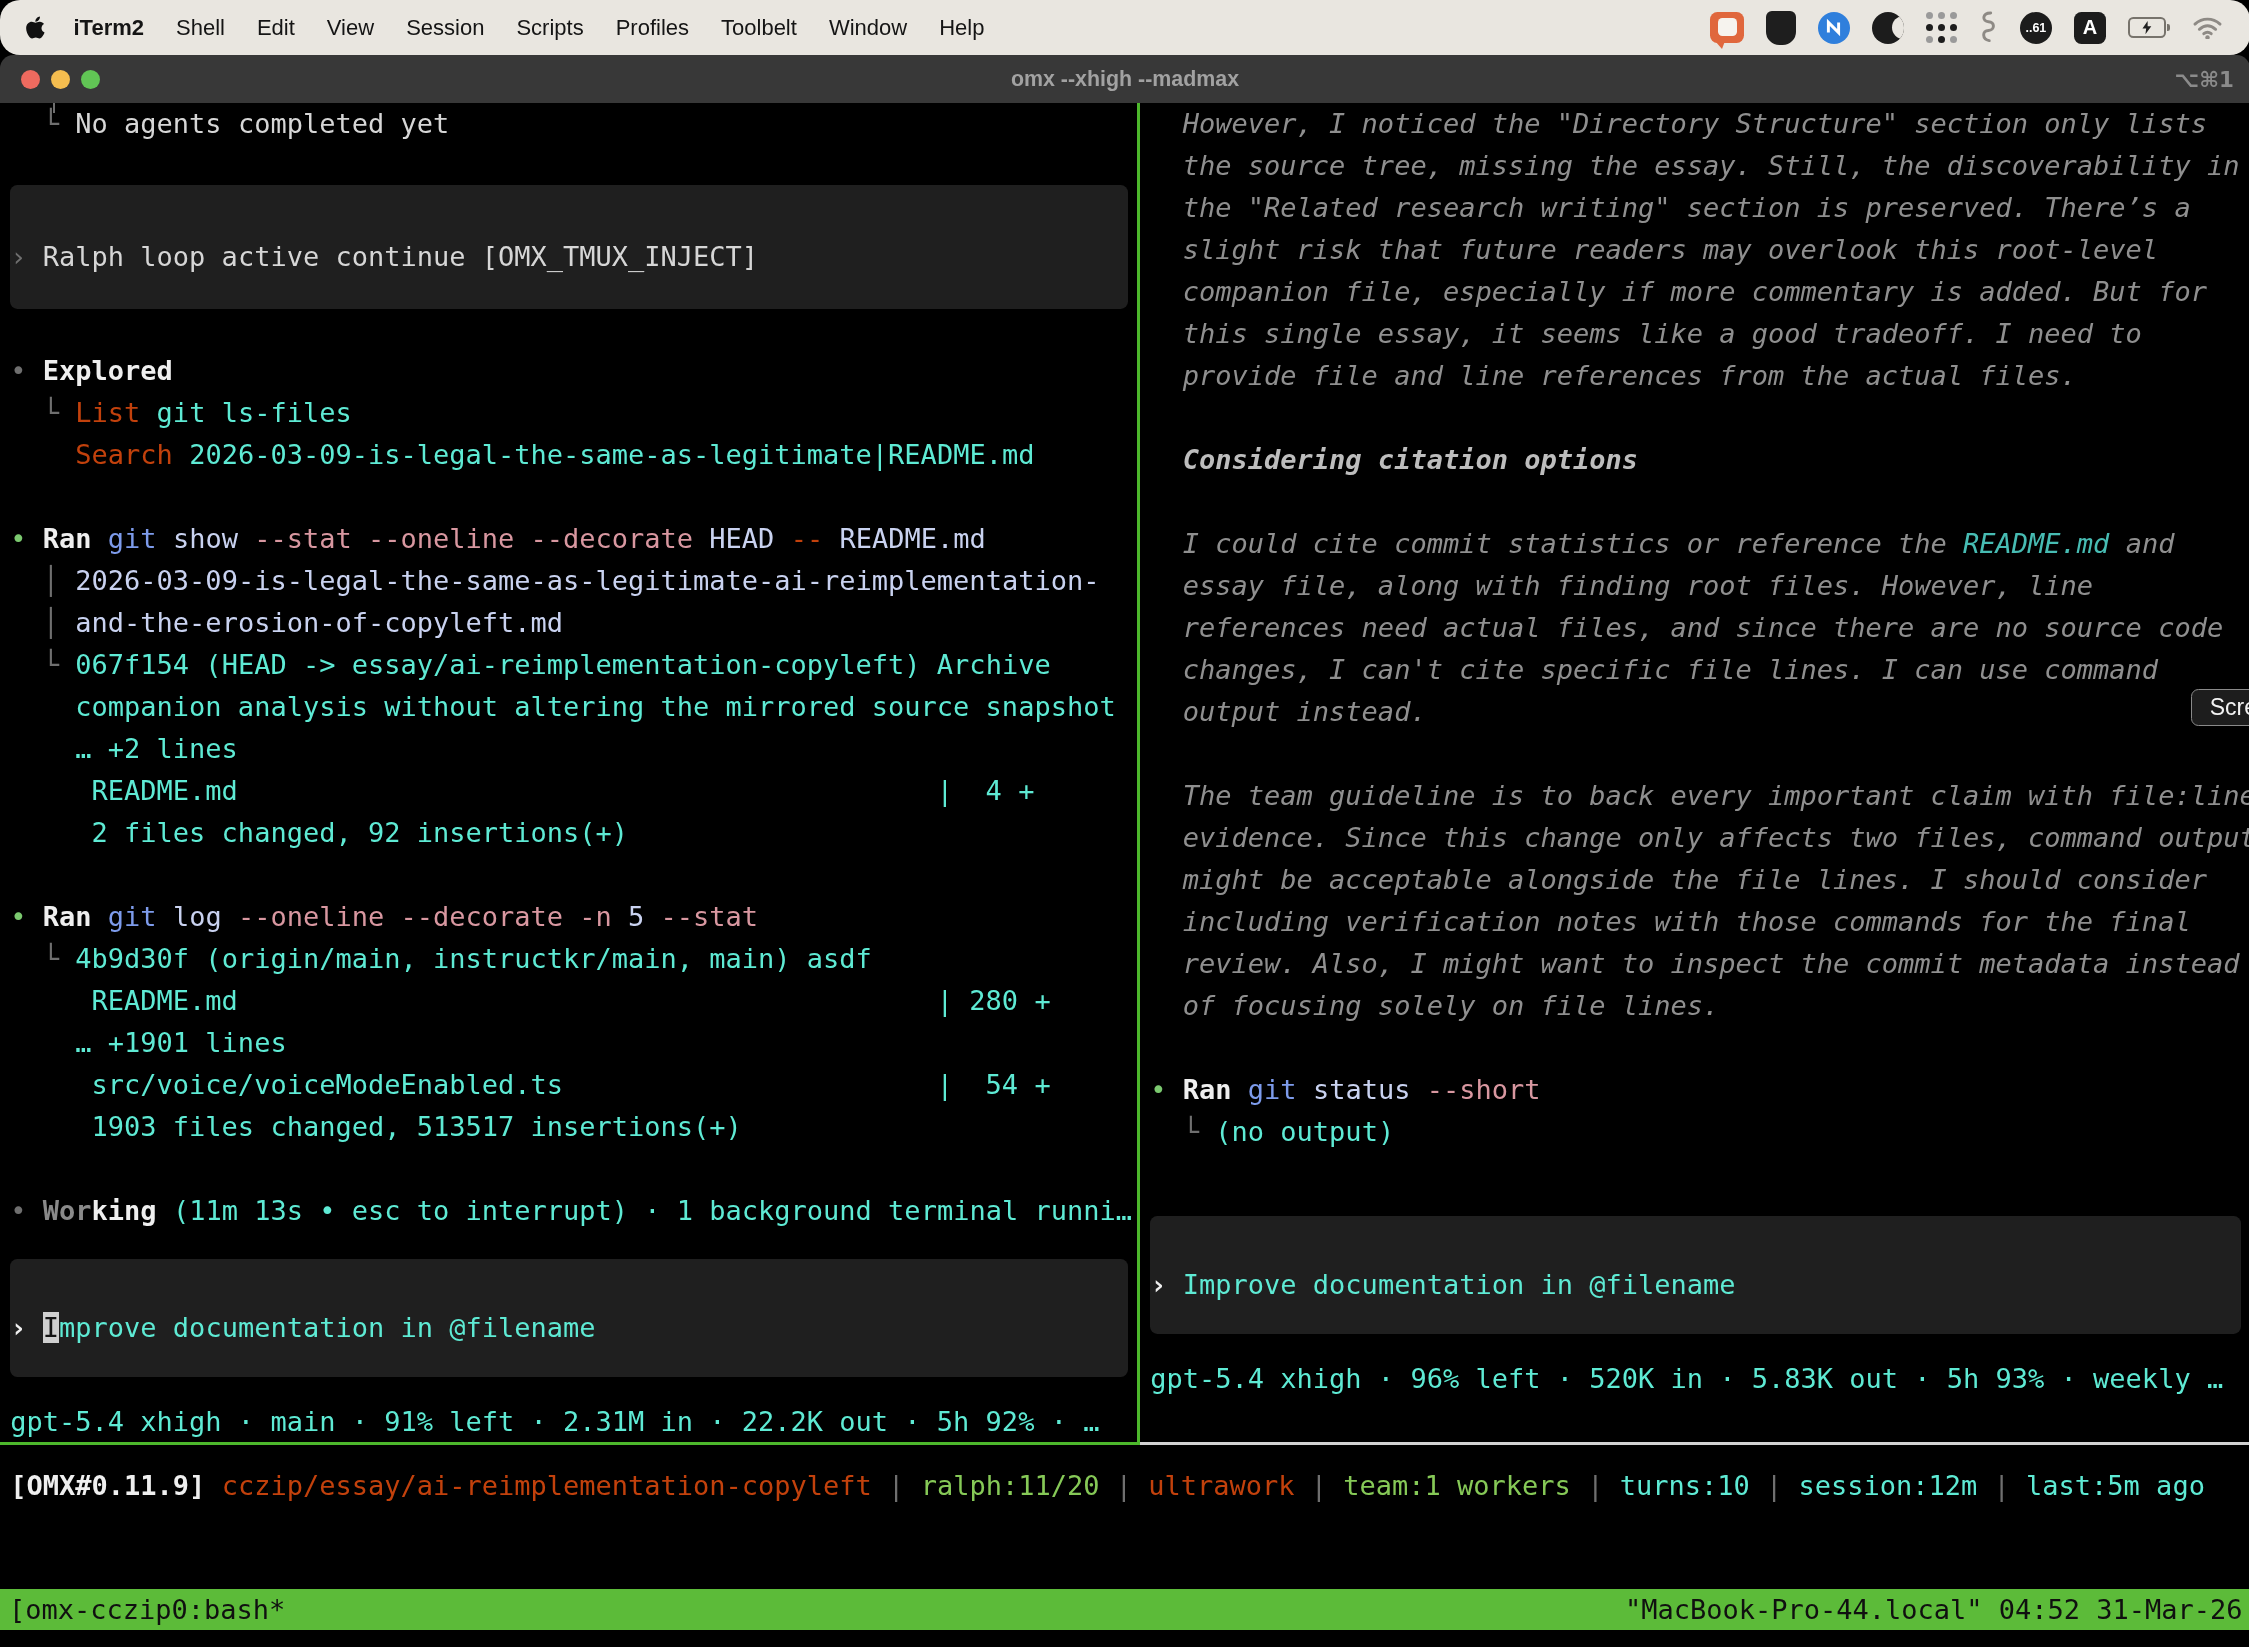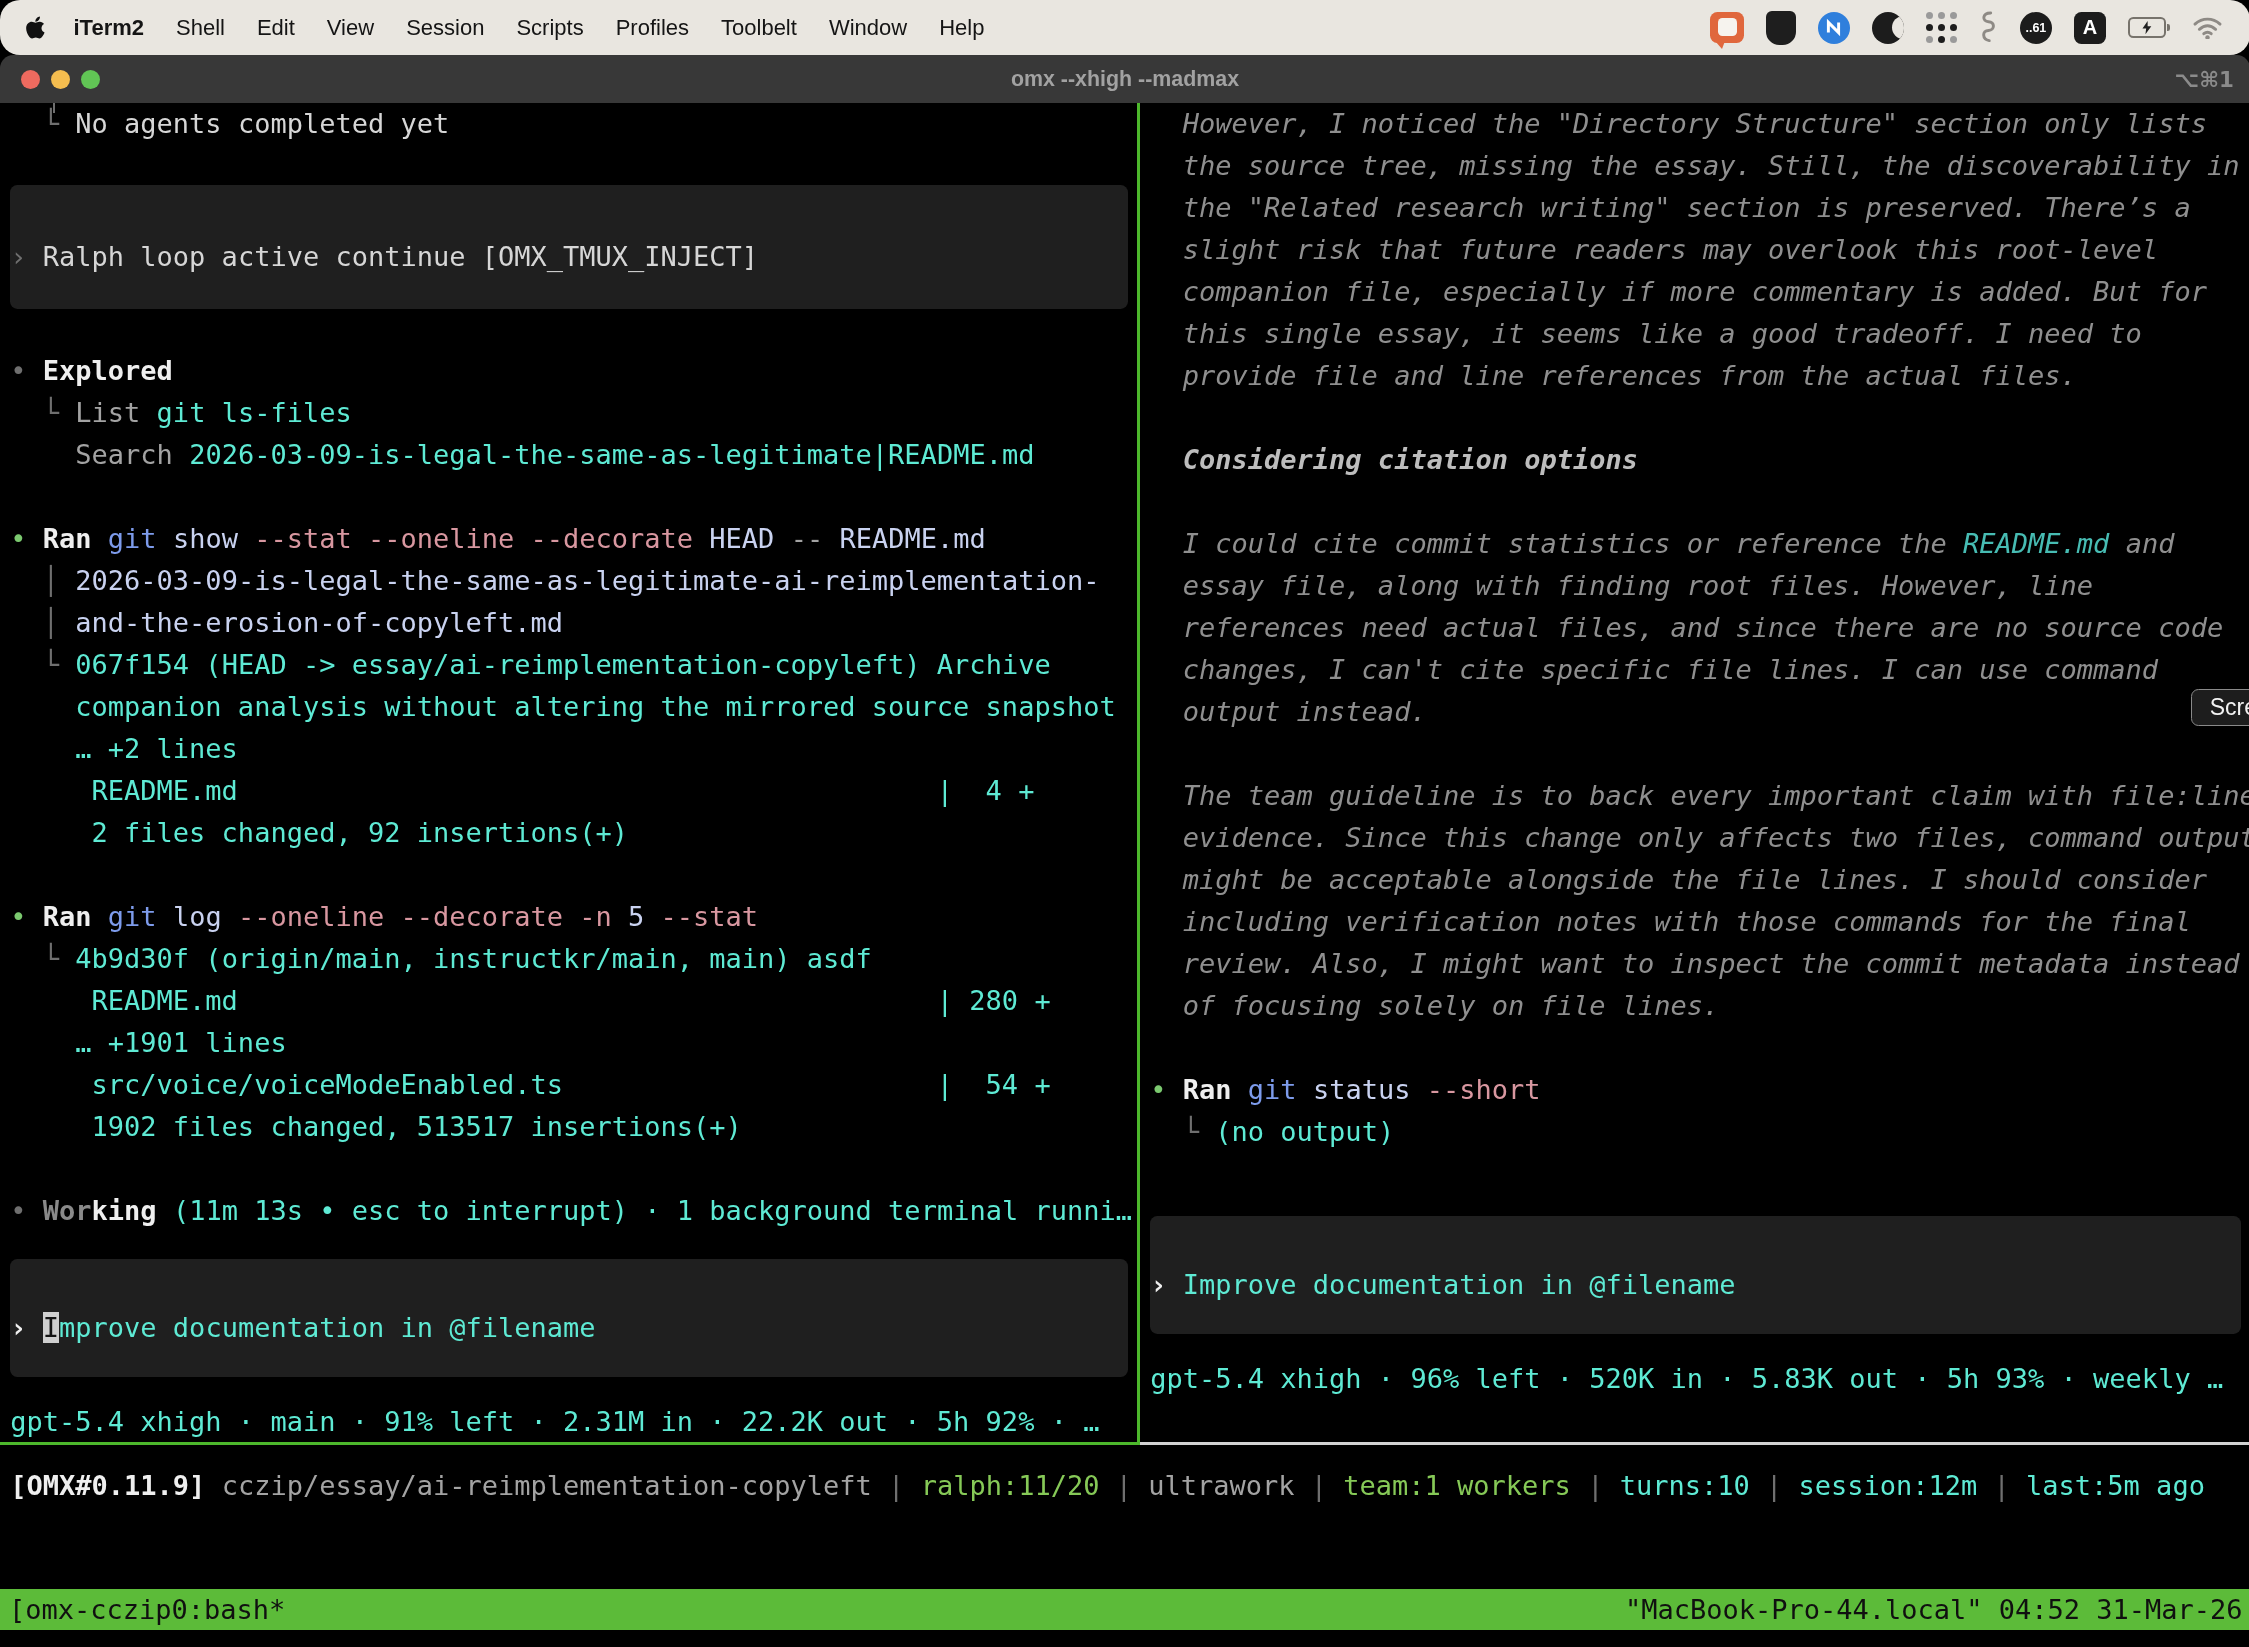--- a/index.html
+++ b/index.html
@@ -66,21 +66,21 @@
   .mt-input-l{margin-top:27px;}
   .mt-input-r{margin-top:21.4px;}
   .mt-status{margin-top:24px;}
   
   .sg-g{color:#5eead4;}
   .sg-d{color:#6f6f6f;}
   .sg-w{color:#efefef;font-weight:700;}
   .sg-gb{color:#8a8a8a;font-weight:700;}
   .sg-bright{color:#d6d6d6;}
   .sg-l{color:#c9d2f0;}
-  .sg-c{color:#a3a3a3;}
+  .sg-c{color:#c2410c;}
   .sg-b{color:#7d9beb;}
   .sg-r{color:#d897a0;}
   .sg-gn{color:#7bc96f;}
   .sg-gn2{color:#86c957;}
   .sg-i{color:#8f8f8f;font-style:italic;}
   .sg-ib{color:#bdbdbd;font-style:italic;font-weight:700;}
   .sg-ic{color:#47bcb3;font-style:italic;}
   .sg-cursor{background:#cfcfcf;color:#141414;}
   .sg-k{color:#101010;}
   
@@ -218,21 +218,21 @@
         <div class="tl"><span class="sg-g">    companion analysis without altering the mirrored source snapshot</span></div>
         <div class="tl"><span class="sg-g">    … +2 lines</span></div>
         <div class="tl"><span class="sg-g">     README.md                                           |  4 +</span></div>
         <div class="tl"><span class="sg-g">     2 files changed, 92 insertions(+)</span></div>
         <div class="tl">&nbsp;</div>
         <div class="tl"><span class="sg-gn">• </span><span class="sg-w">Ran</span><span class="sg-g"> </span><span class="sg-b">git</span><span class="sg-l"> log </span><span class="sg-r">--oneline --decorate -n</span><span class="sg-l"> 5 </span><span class="sg-r">--stat</span></div>
         <div class="tl"><span class="sg-d">  └ </span><span class="sg-g">4b9d30f (origin/main, instructkr/main, main) asdf</span></div>
         <div class="tl"><span class="sg-g">     README.md                                           | 280 +</span></div>
         <div class="tl"><span class="sg-g">    … +1901 lines</span></div>
         <div class="tl"><span class="sg-g">     src/voice/voiceModeEnabled.ts                       |  54 +</span></div>
-        <div class="tl"><span class="sg-g">     1902 files changed, 513517 insertions(+)</span></div>
+        <div class="tl"><span class="sg-g">     1903 files changed, 513517 insertions(+)</span></div>
         <div class="tl">&nbsp;</div>
         <div class="tl"><span class="sg-d">• </span><span class="sg-gb">Wor</span><span class="sg-w">king</span><span class="sg-g"> (11m 13s • esc to interrupt) · 1 background terminal runni…</span></div>
       </div>
     <div class="box input-box mt-input-l">
       <div>
           <div class="tl"><span class="sg-w">› </span><span class="sg-cursor">I</span><span class="sg-g">mprove documentation in @filename</span></div>
         </div>
     </div>
     <div class="mt-status">
         <div class="tl"><span class="sg-g">gpt-5.4 xhigh · main · 91% left · 2.31M in · 22.2K out · 5h 92% · …</span></div>

